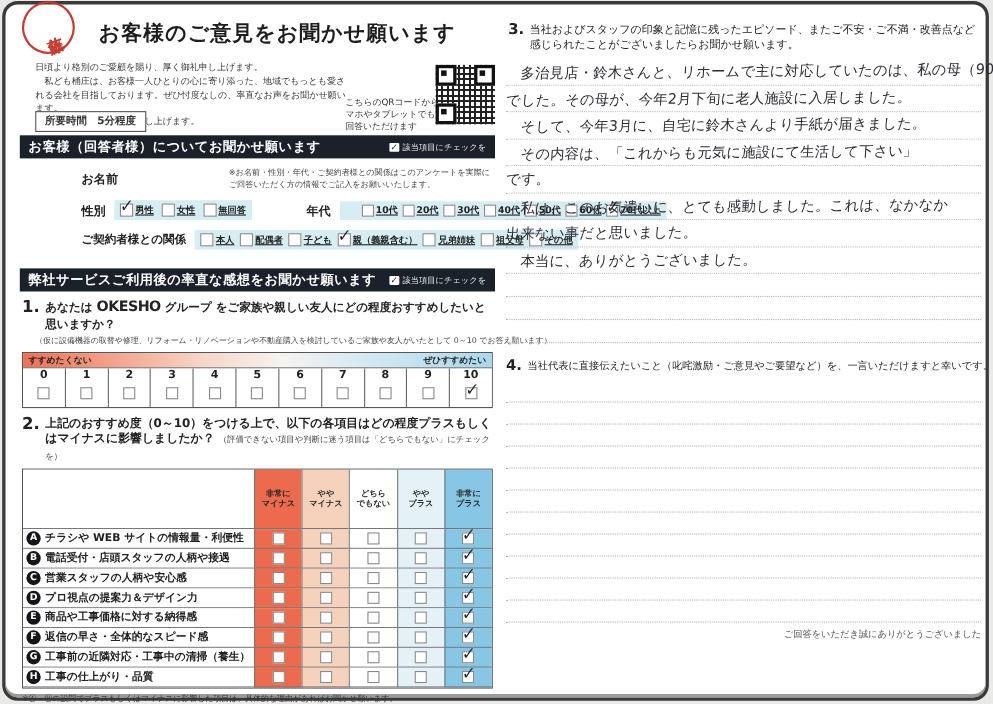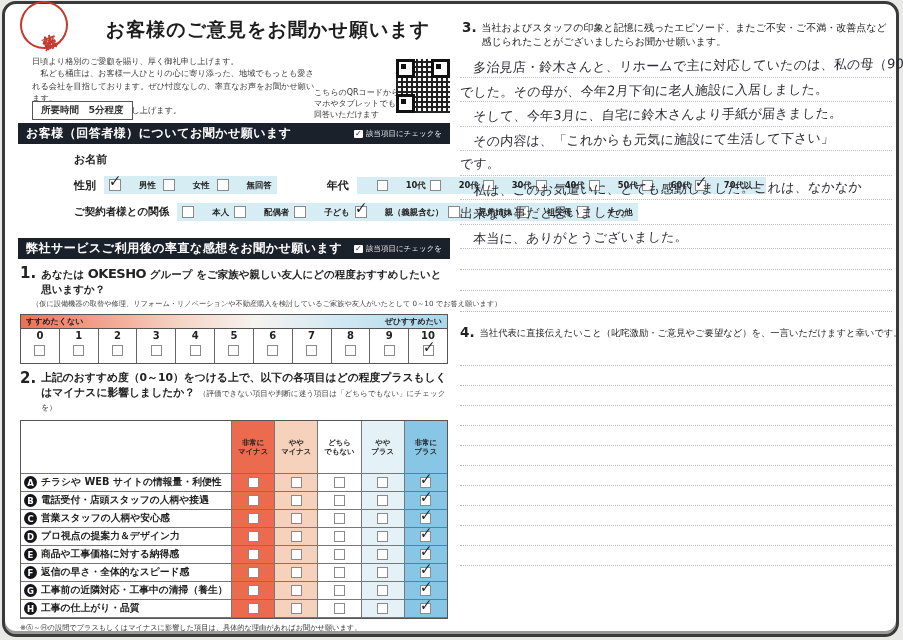--- a/index.html
+++ b/index.html
@@ -6,21 +6,21 @@
   body{width:903px;height:640px;background:#e9e9e7;font-family:"DejaVu Sans","Liberation Sans",sans-serif;position:relative;overflow:hidden;color:#222;}
   .scan-frame{position:absolute;left:2px;top:1px;right:4px;bottom:3px;background:#fff;border:3px solid #3a3a3a;border-radius:14px;box-shadow:inset 0 -3px 0 #9a9a9a;}
   .page{position:absolute;left:8px;top:5px;right:8px;bottom:8px;}
   .col-left{position:absolute;left:10px;top:0;width:432px;}
   .col-right{position:absolute;left:452px;top:16px;width:432px;}
 
   
   .header-block{position:relative;height:118px;}
   .stamp{position:absolute;left:2px;top:-4px;width:44px;height:44px;border:2.5px solid #c5392f;border-radius:50%;color:#c5392f;transform:rotate(-20deg);display:flex;align-items:center;justify-content:center;background:rgba(255,255,255,0);}
   .stamp span{writing-mode:vertical-rl;text-orientation:upright;font-size:14px;font-weight:bold;letter-spacing:1px;}
-  .title{position:absolute;left:80px;top:12px;width:340px;text-align:center;font-size:19px;font-weight:bold;letter-spacing:1px;color:#1d1d1d;}
+  .title{position:absolute;left:64px;top:12px;width:340px;text-align:center;font-size:19px;font-weight:bold;letter-spacing:1px;color:#1d1d1d;}
   .intro{position:absolute;left:14px;top:50px;width:284px;font-size:8.2px;line-height:1.5;color:#3a3a3a;white-space:pre-wrap;}
   .time-box{position:absolute;left:14px;top:96px;border:1px solid #555;padding:2px 8px;font-size:9.5px;font-weight:bold;color:#333;background:#fff;}
   .qr-note{position:absolute;left:296px;top:82px;width:98px;font-size:8px;line-height:1.4;color:#333;}
   .qr{position:absolute;right:0;top:54px;width:54px;height:54px;background:
       repeating-linear-gradient(0deg,#222 0 2px,rgba(255,255,255,0) 2px 5px),
       repeating-linear-gradient(90deg,#222 0 2px,#fff 2px 5px);}
   .qr .f{position:absolute;width:13px;height:13px;border:3px solid #111;background:#fff;}
   .qr .f::after{content:"";position:absolute;left:2px;top:2px;width:5px;height:5px;background:#111;}
   .qr .tl{left:0;top:0}.qr .tr{right:0;top:0}.qr .bl{left:0;bottom:0}
 
@@ -29,21 +29,21 @@
   .sec-title{font-size:12px;font-weight:bold;letter-spacing:0.5px;}
   .badge{display:flex;align-items:center;gap:3px;font-size:7.5px;color:#e8e8e8;}
   .badge-icon{width:9px;height:8px;background:#fff;color:#1b212b;font-size:8px;line-height:8px;text-align:center;font-weight:bold;border-radius:1px;}
 
   
   .who-block{padding:8px 4px 8px 16px;}
   .who-row{display:flex;align-items:center;margin-bottom:9px;}
   .fld{font-size:11px;font-weight:bold;color:#222;margin-right:8px;white-space:nowrap;margin-left:40px;}
   .name-note{font-size:7.4px;color:#444;line-height:1.45;margin-left:auto;width:238px;}
   .strip{background:#d6edf3;padding:3px 5px;display:flex;align-items:center;gap:7px;margin-right:10px;}
-  .opt{display:inline-flex;align-items:center;gap:18px;white-space:nowrap;}
+  .opt{display:inline-flex;align-items:center;gap:2px;white-space:nowrap;text-decoration:underline;}
   .opt-label{font-size:8.4px;font-weight:bold;color:#222;}
   .cb{width:10px;height:10px;border:1px solid #8a8a8a;background:#fff;display:inline-block;position:relative;flex:0 0 auto;}
   .cb.small{width:9px;height:9px;}
   .cb.checked::after{content:"✓";position:absolute;left:-1px;top:-8px;font-size:15px;color:#23232b;transform:rotate(-6deg) skewX(-8deg);}
 
   
   .q-head{display:flex;gap:5px;align-items:flex-start;margin:7px 2px 0 2px;}
   .q-num{font-size:15px;font-weight:bold;line-height:1;}
   .q1-text{font-size:10.5px;font-weight:bold;line-height:1.3;}
   .brand{font-size:13px;font-weight:bold;letter-spacing:-0.5px;}
@@ -108,20 +108,21 @@
       <span class="sec-title">お客様（回答者様）についてお聞かせ願います</span>
       <span class="badge">
         <span class="badge-icon">✓</span>
         <span>該当項目にチェックを</span>
       </span>
     </div>
 
     <div class="who-block">
       <div class="who-row">
         <span class="fld">お名前</span>
+        <span class="name-note">※お名前・性別・年代・ご契約者様との関係はこのアンケートを実際に　ご回答いただく方の情報でご記入をお願いいたします。</span>
       </div>
       <div class="who-row">
         <span class="fld">性別</span>
         <span class="strip" id="gender-opts">
             <span class="opt">
               <span class="cb checked"></span>
               <span class="opt-label">男性</span>
             </span>
             <span class="opt">
               <span class="cb"></span>
@@ -443,14 +444,15 @@
           <div class="dotted"></div>
           <div class="dotted"></div>
           <div class="dotted"></div>
           <div class="dotted"></div>
           <div class="dotted"></div>
           <div class="dotted"></div>
           <div class="dotted"></div>
           <div class="dotted"></div>
         </div>
     </div>
+    <div class="thanks">ご回答をいただき誠にありがとうございました</div>
   </div>
 </div>
 
 </body></html>

